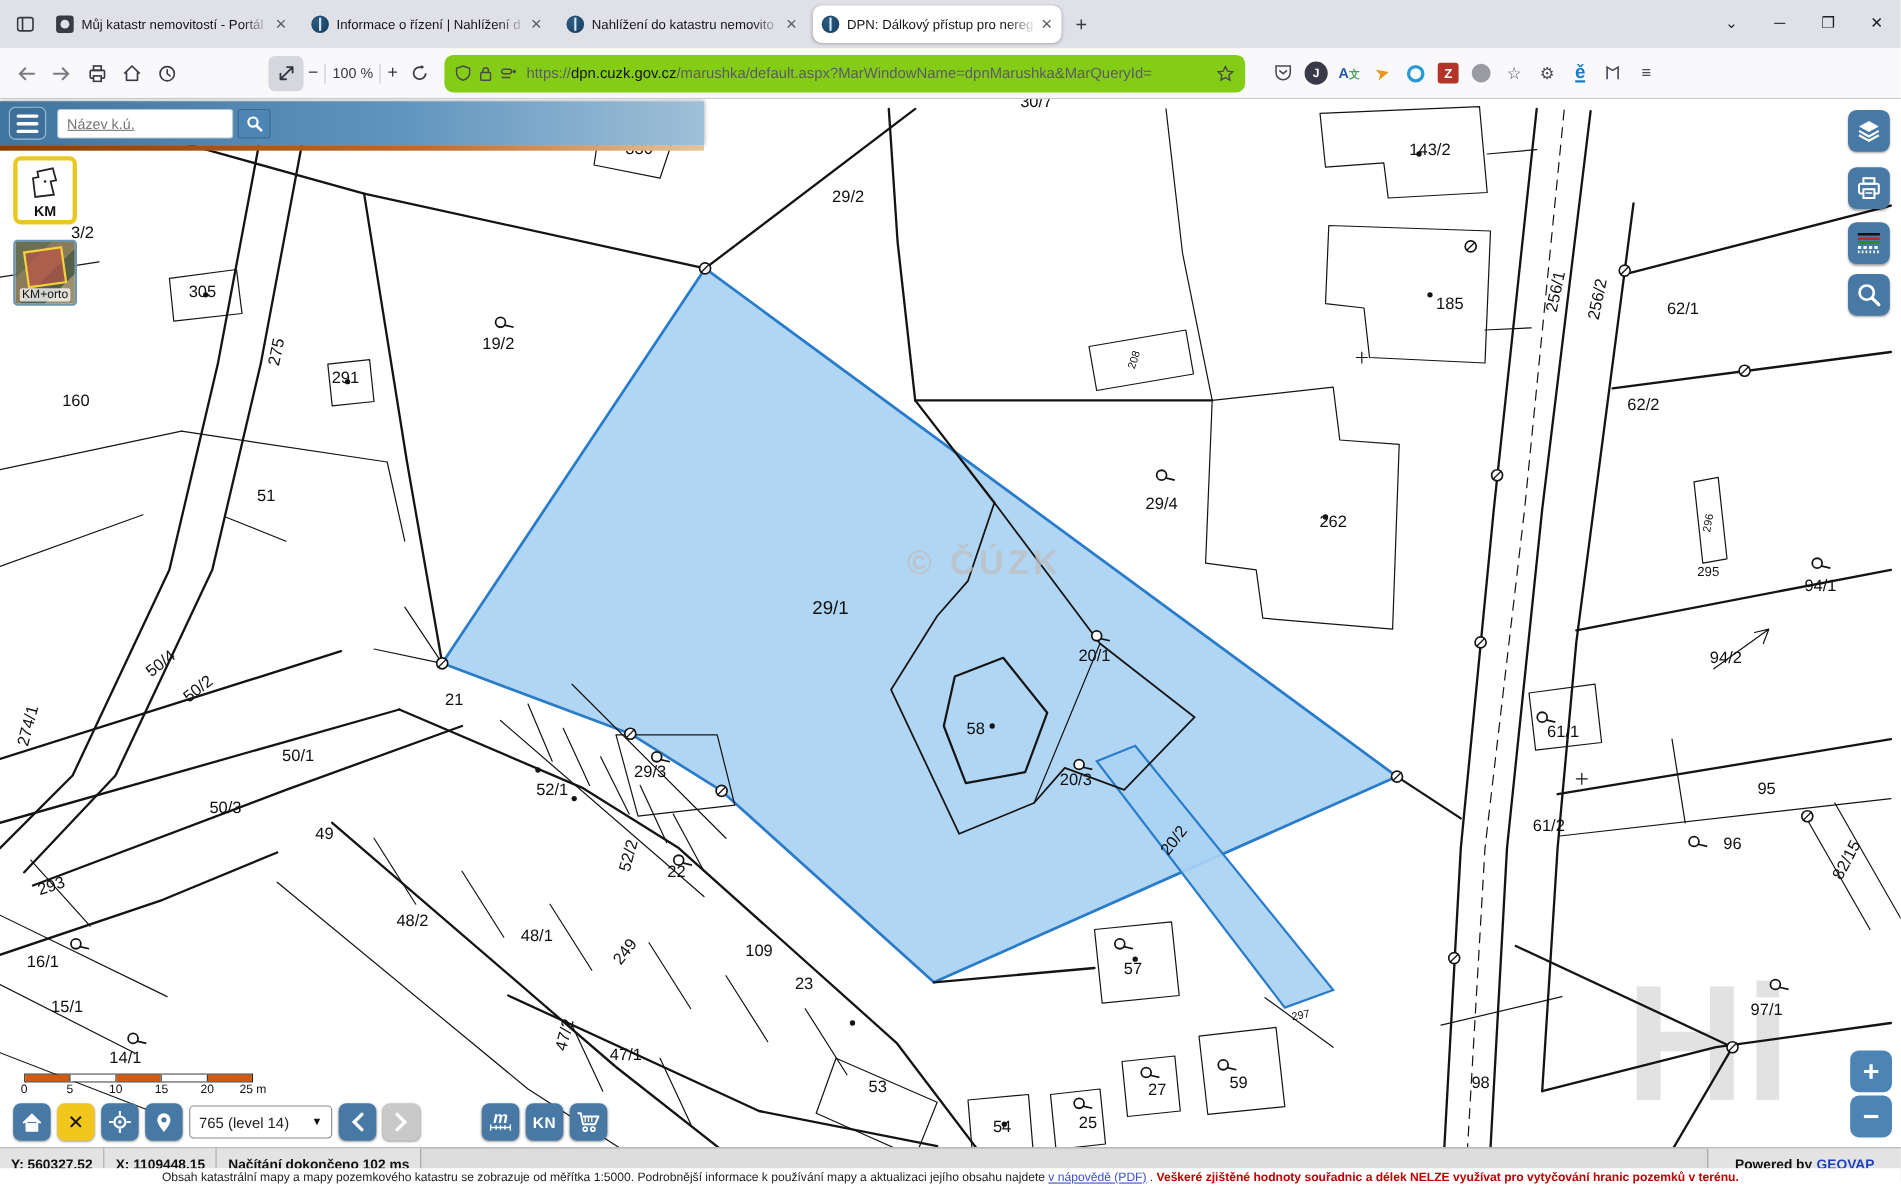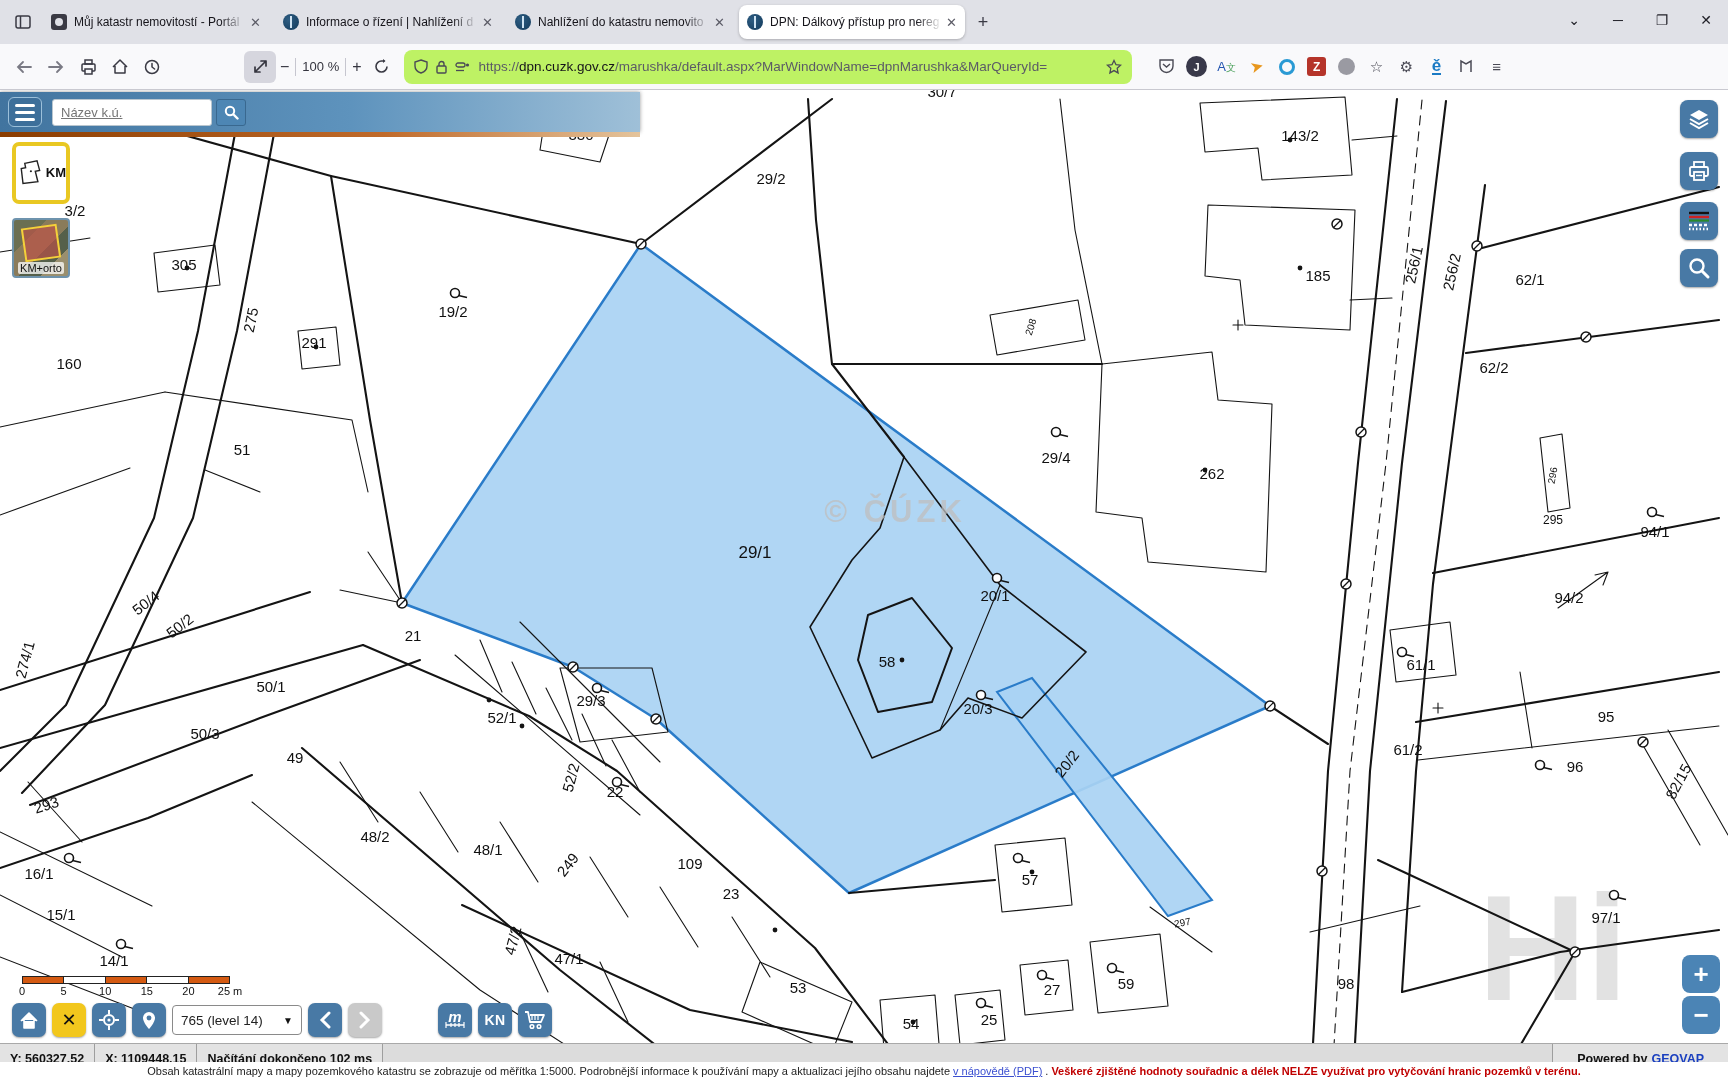--- a/index.html
+++ b/index.html
@@ -24,35 +24,35 @@
   .winctl{position:absolute;right:0;top:0;height:40px;display:flex;align-items:center;}
   .winctl span{width:44px;height:40px;display:flex;align-items:center;justify-content:center;font-size:14px;color:#202028;}
 
   .navbar{position:absolute;top:44px;left:0;right:0;height:46px;background:#f9f9fb;
     border-bottom:1px solid #c9c9d0;display:flex;align-items:center;padding:0 8px;}
   .nbtn{width:32px;height:32px;border-radius:6px;display:flex;align-items:center;justify-content:center;color:#4a4a55;}
   .nbtn svg{display:block;}
   .nbtn.activebg{background:#d6d6de;}
   .zoomgrp{display:flex;align-items:center;color:#35353f;font-size:13px;margin:0 4px;}
   .zoomgrp .sep{width:1px;height:18px;background:#c6c6cf;margin:0 6px;}
-  .urlbar{height:34px;flex:0 0 728px;background:#bef264;border-radius:8px;display:flex;align-items:center;
+  .urlbar{height:34px;flex:0 0 728px;background:#84cc16;border-radius:8px;display:flex;align-items:center;
     padding:0 10px;margin:0 6px;font-size:13.5px;color:#5b5b66;}
   .urlbar .txt{flex:1;overflow:hidden;white-space:nowrap;}
   .urlbar .dom{color:#15141a;}
   .extrow{display:flex;align-items:center;margin-left:14px;}
   .ext{width:30px;height:30px;display:flex;align-items:center;justify-content:center;font-size:15px;color:#4a4a55;}
   .badge-j{width:21px;height:21px;border-radius:50%;background:#39394a;color:#fff;font-size:11px;font-weight:bold;
     display:flex;align-items:center;justify-content:center;}
   .badge-z{width:19px;height:19px;background:#b5342a;color:#fff;font-size:12px;font-weight:bold;border-radius:3px;
     display:flex;align-items:center;justify-content:center;}
   .badge-gray{width:17px;height:17px;background:#9a9aa2;border-radius:50%;}
   .badge-e{color:#1a7ac4;font-weight:bold;font-size:17px;border-bottom:2px solid #1a7ac4;line-height:15px;}
   .badge-arrow{color:#e8971e;font-size:16px;transform:rotate(-15deg);}
   .badge-ring{width:16px;height:16px;border:3px solid #2a9ad4;border-radius:50%;}
-  .badge-tr{font-size:13px;color:#2456b0;font-weight:normal;text-align:right;}
+  .badge-tr{font-size:13px;color:#2456b0;font-weight:bold;text-align:right;}
   .badge-tr i{font-style:normal;color:#4aa05a;font-size:10px;}
 
   
   .map{position:absolute;top:90px;left:0;width:1728px;height:953px;background:#fff;overflow:hidden;}
   .map svg.base{position:absolute;top:-90px;left:0;width:1728px;height:1080px;}
 
   
   .mheader{position:absolute;left:0;top:2px;width:640px;height:40px;
     background:linear-gradient(90deg,#41749f 0%,#5e93bd 55%,#9fc0d8 100%);
     display:flex;align-items:center;box-shadow:0 0 4px rgba(0,0,0,.4);}
@@ -61,21 +61,21 @@
   .hamb{width:34px;height:30px;margin:0 10px 0 8px;border:1px solid #9cc0da;border-radius:6px;
     background:linear-gradient(180deg,#54籤88,#38688f);background:#3d6f9a;display:flex;flex-direction:column;justify-content:center;gap:4px;padding:0 6px;}
   .hamb i{display:block;height:3px;background:#fff;border-radius:2px;}
   .mtitle{color:#fff;font-size:19px;letter-spacing:.2px;flex:1;white-space:nowrap;}
   .msearch{width:160px;height:27px;border:1px solid #b9c6cf;border-radius:3px;background:#fff;
     font-size:13px;color:#777;padding:0 8px;margin-right:4px;font-family:"Liberation Sans",sans-serif;text-decoration:underline;}
   .msearchbtn{width:30px;height:27px;background:#4d86b4;border:1px solid #39688f;border-radius:3px;
     display:flex;align-items:center;justify-content:center;margin-right:6px;}
 
   .kmbtn{position:absolute;left:12px;top:52px;width:58px;height:62px;background:#fff;border:4px solid #e9c822;
-    border-radius:7px;display:flex;flex-direction:row;align-items:center;justify-content:flex-end;padding-bottom:1px;}
+    border-radius:7px;display:flex;flex-direction:column;align-items:center;justify-content:flex-end;padding-bottom:1px;}
   .kmbtn .lbl{font-size:13px;font-weight:bold;color:#111;}
   .kmorto{position:absolute;left:12px;top:128px;width:58px;height:60px;border:2px solid #6e93ad;border-radius:4px;
     background:
      linear-gradient(135deg,#6b6f52 0 30%,#8a7b5a 30% 55%,#55604a 55% 75%,#9a8f6e 75%);
     display:flex;align-items:flex-end;justify-content:center;position:absolute;overflow:hidden;}
   .kmorto .poly{position:absolute;left:9px;top:6px;width:36px;height:34px;background:rgba(190,80,70,.65);
     border:2px solid #f2d23a;transform:rotate(-8deg);}
   .kmorto .lbl{font-size:11px;font-weight:normal;color:#111;background:rgba(255,255,255,.75);padding:0 2px;
     border-radius:2px;margin-bottom:2px;z-index:1;text-align:center;}
 

